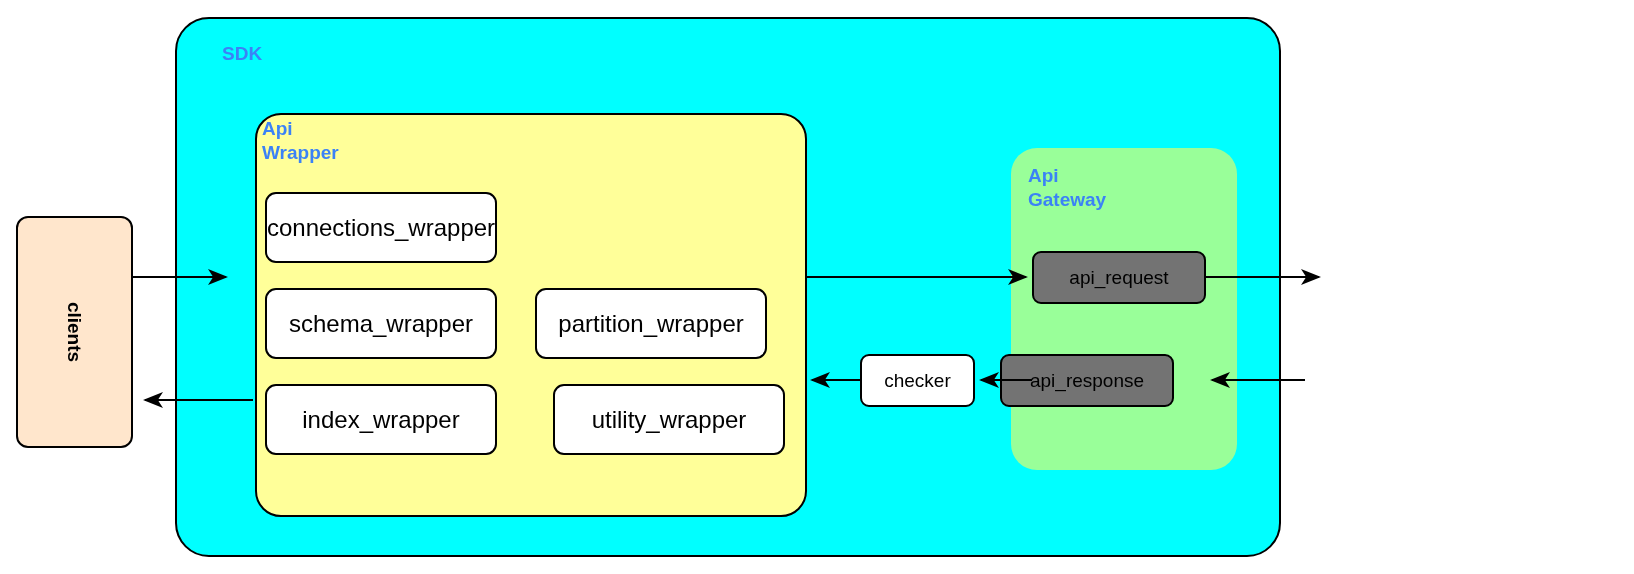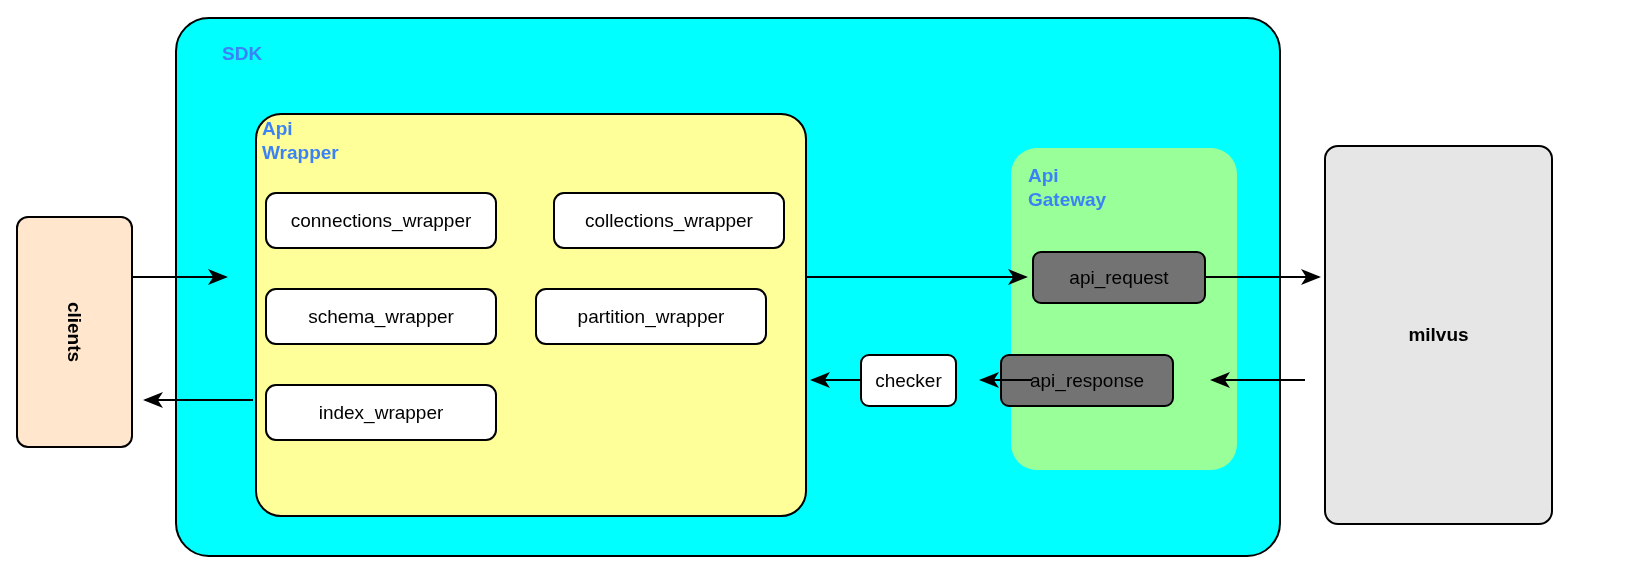--- a/index.html
+++ b/index.html
@@ -78,23 +78,23 @@
     top: 117px;
   }
   #api-gateway-title {
     left: 1028px;
     top: 164px;
   }
   
   .wrapper-cell {
     border-radius: 11px;
     background: #ffffff;
-    font-size: 19px;
+    font-size: 24px;
     width: 232px;
-    height: 57px;
+    height: 71px;
   }
   
   .gateway-cell {
     border-radius: 9px;
     background: #737373;
     font-size: 19px;
     width: 174px;
     height: 53px;
   }
   
@@ -118,21 +118,21 @@
     width: 229px;
     height: 380px;
     background: #e6e6e6;
     border-radius: 14px;
     font-size: 19px;
     font-weight: bold;
   }
   #checker-box {
     left: 860px;
     top: 354px;
-    width: 97px;
+    width: 115px;
     height: 53px;
     background: #ffffff;
     border-radius: 9px;
     font-size: 19px;
   }
   
   #edges {
     position: absolute;
     left: 0;
     top: 0;
@@ -152,37 +152,36 @@
 
   <div class="container" id="api-gateway-container"></div>
 
   <div class="container-title" id="sdk-title">SDK</div>
   <div class="container-title" id="api-wrapper-title">Api
 Wrapper</div>
   <div class="container-title" id="api-gateway-title">Api
 Gateway</div>
 
   <div class="box wrapper-cell" style="left:265px; top:192px;">connections_wrapper</div>
-  <div class="box wrapper-cell" style="left:553px; top:192px;">collections_wrapper</div>
 
   <div class="box wrapper-cell" style="left:265px; top:288px;text-align:right;">schema_wrapper</div>
   <div class="box wrapper-cell" style="left:535px; top:288px;">partition_wrapper</div>
 
   <div class="box wrapper-cell" style="left:265px; top:384px;">index_wrapper</div>
+  <div class="box wrapper-cell" style="left:553px; top:384px;">utility_wrapper</div>
 
   <div class="box gateway-cell" style="left:1032px; top:251px;">api_request</div>
   <div class="box gateway-cell" style="left:1000px; top:354px;">api_response</div>
 
   <div class="box" id="checker-box">checker</div>
 
   <div class="box" id="clients-box">
     <span id="clients-label">clients</span>
   </div>
 
-  <div class="box" id="milvus-box">milvus</div>
 
   <svg id="edges" viewBox="0 0 1634 574">
     <defs>
       <marker id="arrow-right" markerWidth="11" markerHeight="11" refX="9" refY="4" orient="auto" markerUnits="strokeWidth">
         <path d="M0,0 L10,4 L0,8 L2.6,4 Z" fill="#000000"></path>
       </marker>
       <marker id="arrow-left" markerWidth="11" markerHeight="11" refX="9" refY="4" orient="auto" markerUnits="strokeWidth">
         <path d="M0,0 L10,4 L0,8 L2.6,4 Z" fill="#000000"></path>
       </marker>
     </defs>

